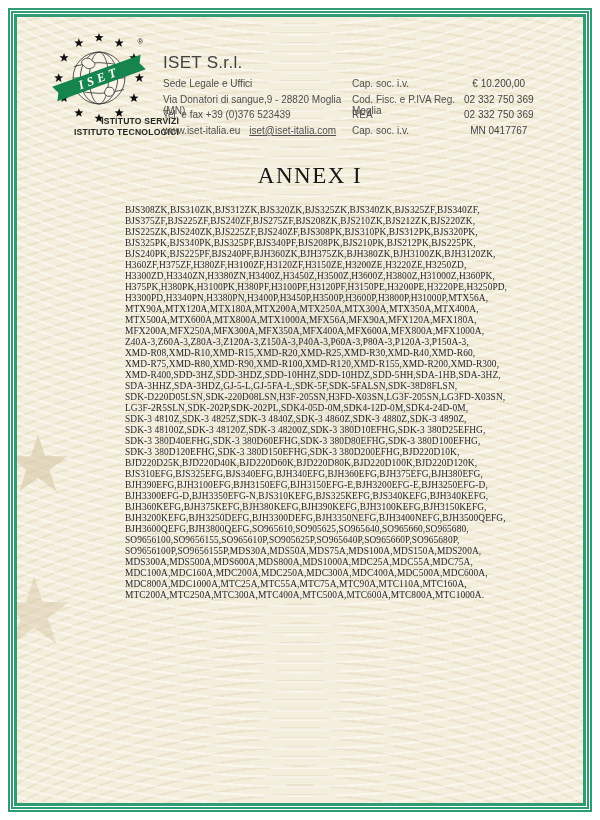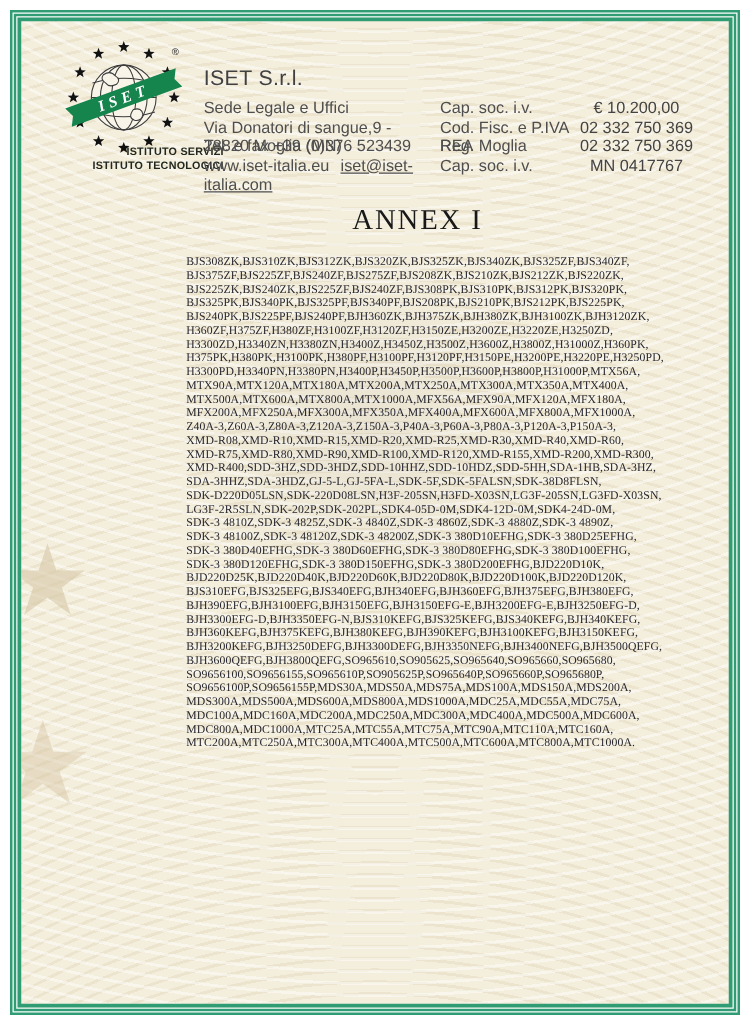--- a/index.html
+++ b/index.html
@@ -18,26 +18,26 @@
   .wm-star { position:absolute; color:rgba(211,196,160,.55); line-height:1; pointer-events:none; }
   .wm-blob { position:absolute; left:120px; top:170px; width:320px; height:320px; border-radius:50%;
              background:radial-gradient(circle, rgba(176,167,148,.16) 0%, rgba(176,167,148,0) 68%); pointer-events:none; }
   
   .logo-svg { position:absolute; left:34px; top:13px; }
   .org-name { position:absolute; left:2px; top:99px; width:160px; text-align:right;
               font-size:8.6px; font-weight:bold; line-height:11px; letter-spacing:.2px; color:#22281f; }
   .company-name { position:absolute; left:146px; top:36px; font-size:17px; color:#414141; letter-spacing:.3px; }
   .info-grid { position:absolute; left:146px; top:61px; display:grid;
                grid-template-columns:189px 112px auto; grid-auto-rows:15.6px;
-               font-size:13px; color:#4e4e4e; align-items:start; }
+               font-size:10px; color:#4e4e4e; align-items:start; }
   .info-grid .val { color:#434343;text-align:center; }
   .email-link { text-decoration:underline; color:#4e4e4e; }
   .web-gap { display:inline-block; width:9px; }
   
-  .main { position:absolute; left:108px; top:146px; width:370px;margin-left:24px; }
+  .main { position:absolute; left:108px; top:146px; width:370px; }
   .annex-title { font-family:"Liberation Serif", serif; font-weight:normal; font-size:23px;
                  letter-spacing:1.5px; color:#181818; text-align:center; margin-bottom:16px; }
   .codes { font-family:Liberation Serif, serif; font-size:9.4px; line-height:11px;
            color:#26262e; white-space:pre; letter-spacing:.1px; }
   .star-poly { fill:#111111; }
 </style>
 </head>
 <body>
 
 <div class="sheet">

